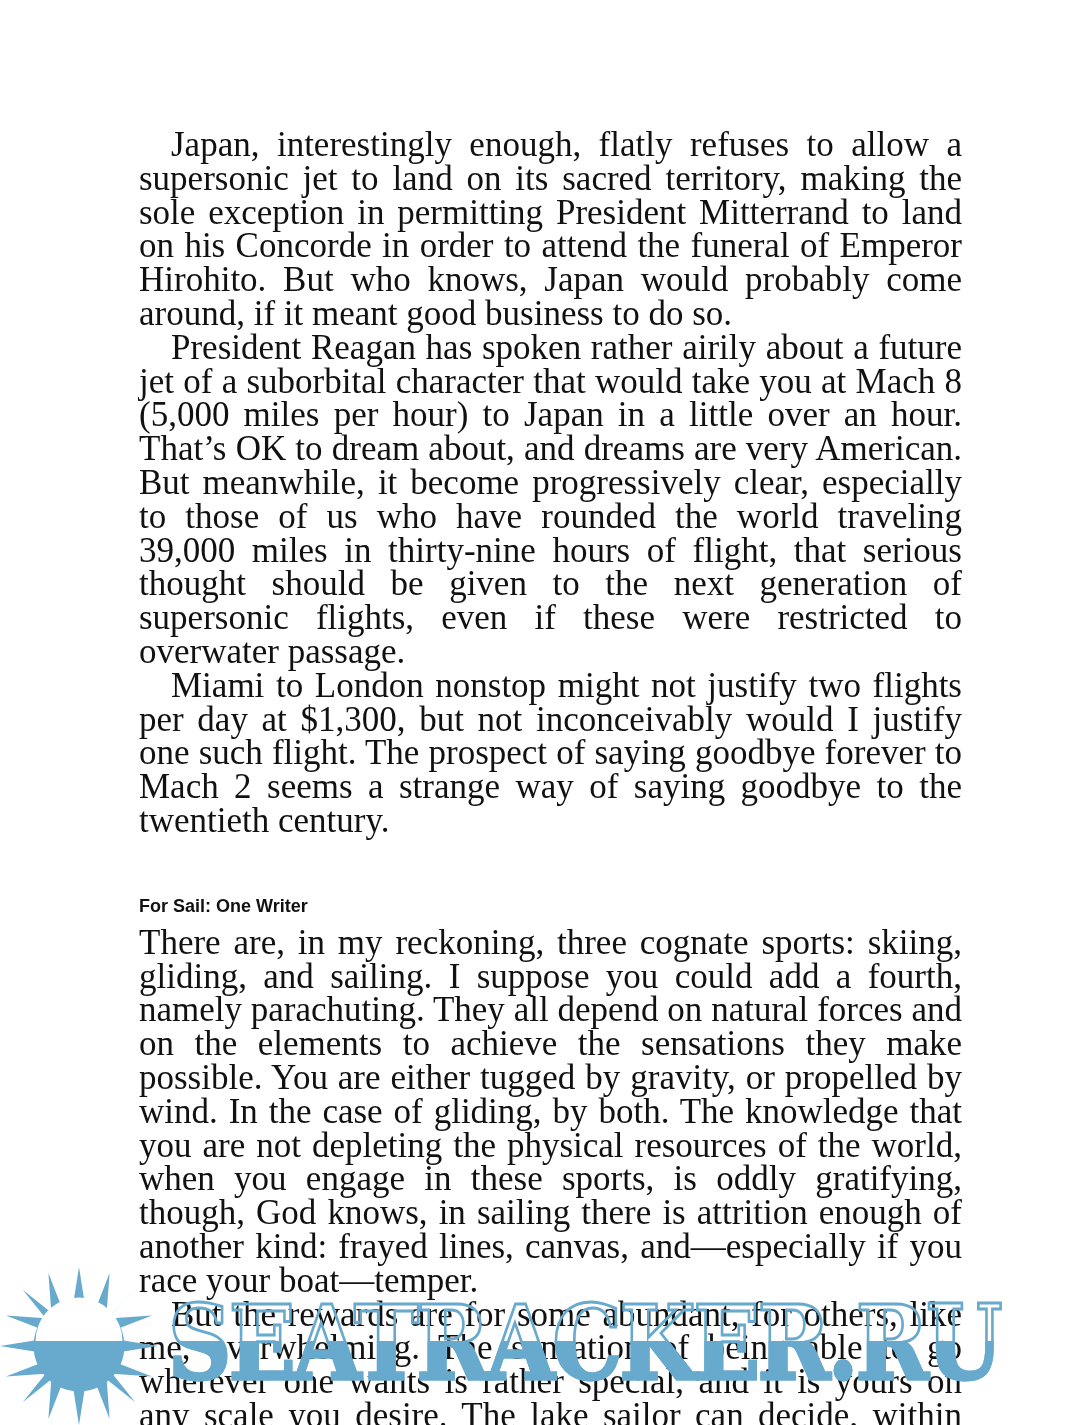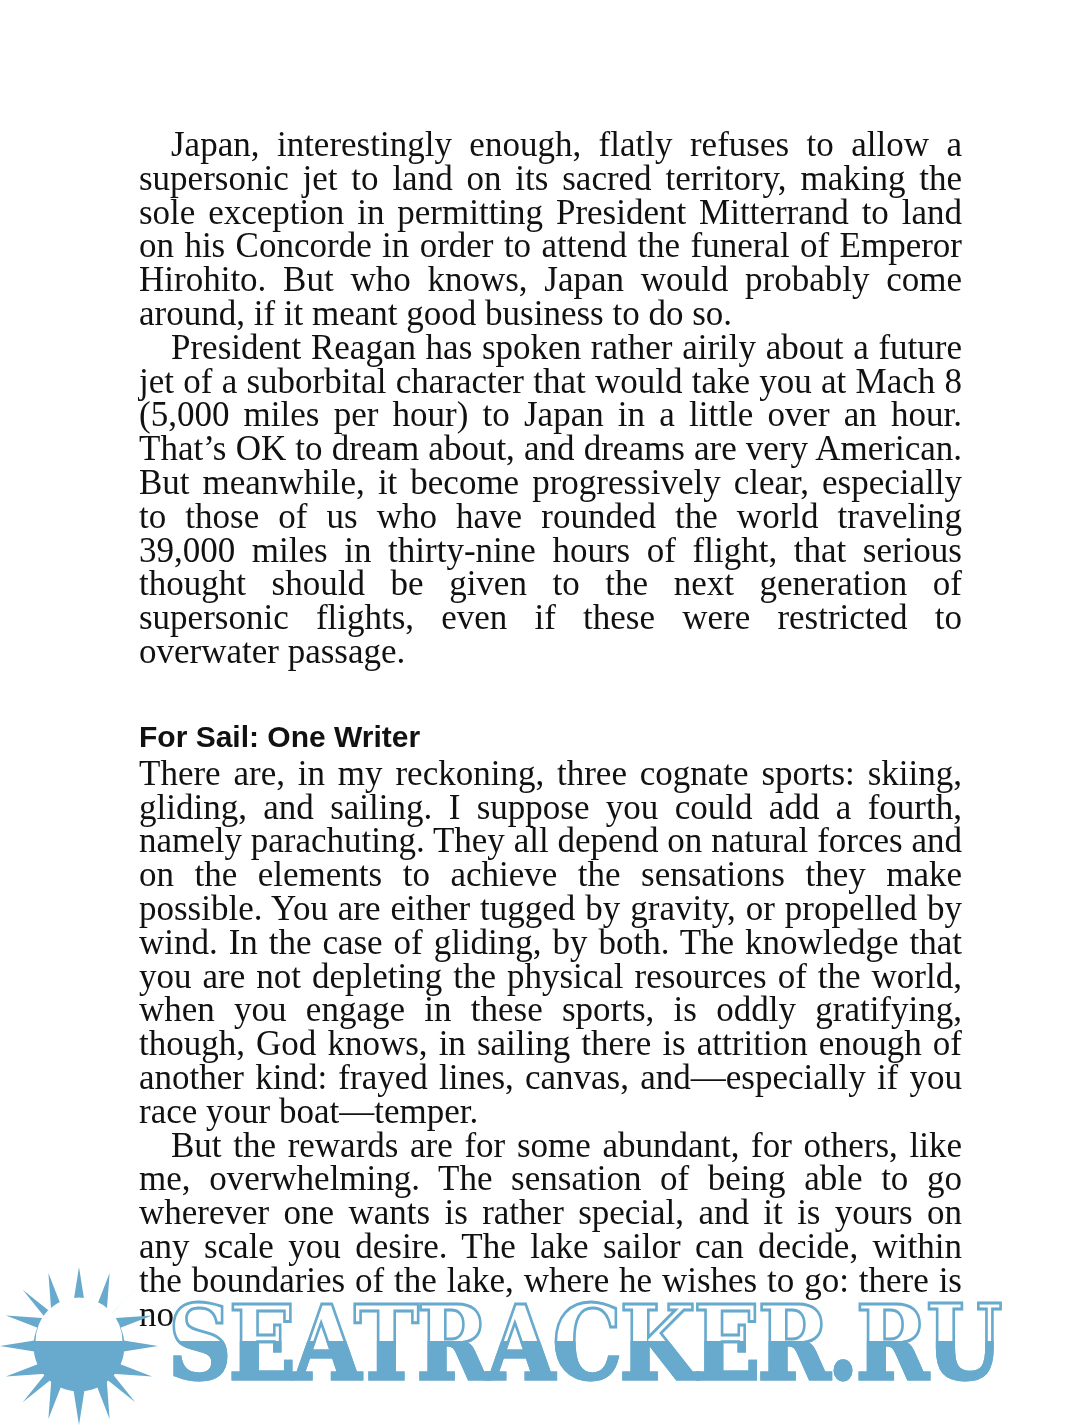--- a/index.html
+++ b/index.html
@@ -13,21 +13,21 @@
     text-align: justify;
     margin: 0;
     text-indent: 32px;
     hyphens: none;
   }
   .para.noindent { text-indent: 0; }
   .section-gap { height: 52px; }
   .section-title {
     font-family: "Liberation Sans", sans-serif;
     font-weight: bold;
-    font-size: 30px;
+    font-size: 18px;
     line-height: 32px;
     color: #111;
     margin: 0 0 4px 0;
   }
   .section-source {
     font-family: "Liberation Sans", sans-serif;
     font-size: 19px;
     line-height: 24px;
     color: #111;
     margin: 0 0 22px 0;
@@ -53,20 +53,21 @@
     transform: scaleX(0.86);
     transform-origin: left center;
   }
 </style>
 </head>
 <body>
 
 <div class="page">
   <p class="para">Japan, interestingly enough, flatly refuses to allow a supersonic jet to land on its sacred territory, making the sole exception in permitting President Mitterrand to land on his Concorde in order to attend the funeral of Emperor Hirohito. But who knows, Japan would probably come around, if it meant good business to do so.</p>
   <p class="para">President Reagan has spoken rather airily about a future jet of a suborbital character that would take you at Mach 8 (5,000 miles per hour) to Japan in a little over an hour. That’s OK to dream about, and dreams are very American. But meanwhile, it become progressively clear, especially to those of us who have rounded the world traveling 39,000 miles in thirty-nine hours of flight, that serious thought should be given to the next generation of supersonic flights, even if these were restricted to overwater passage.</p>
+  <p class="para">Miami to London nonstop might not justify two flights per day at $1,300, but not inconceivably would I justify one such flight. The prospect of saying goodbye forever to Mach 2 seems a strange way of saying goodbye to the twentieth century.</p>
 
   <div class="section-gap"></div>
 
   <h2 class="section-title">For Sail: One Writer</h2>
 
   <p class="para noindent">There are, in my reckoning, three cognate sports: skiing, gliding, and sailing. I suppose you could add a fourth, namely parachuting. They all depend on natural forces and on the elements to achieve the sensations they make possible. You are either tugged by gravity, or propelled by wind. In the case of gliding, by both. The knowledge that you are not depleting the physical resources of the world, when you engage in these sports, is oddly gratifying, though, God knows, in sailing there is attrition enough of another kind: frayed lines, canvas, and—especially if you race your boat—temper.</p>
   <p class="para">But the rewards are for some abundant, for others, like me, overwhelming. The sensation of being able to go wherever one wants is rather special, and it is yours on any scale you desire. The lake sailor can decide, within the boundaries of the lake, where he wishes to go: there is no</p>
 </div>
 
 <div class="watermark">

